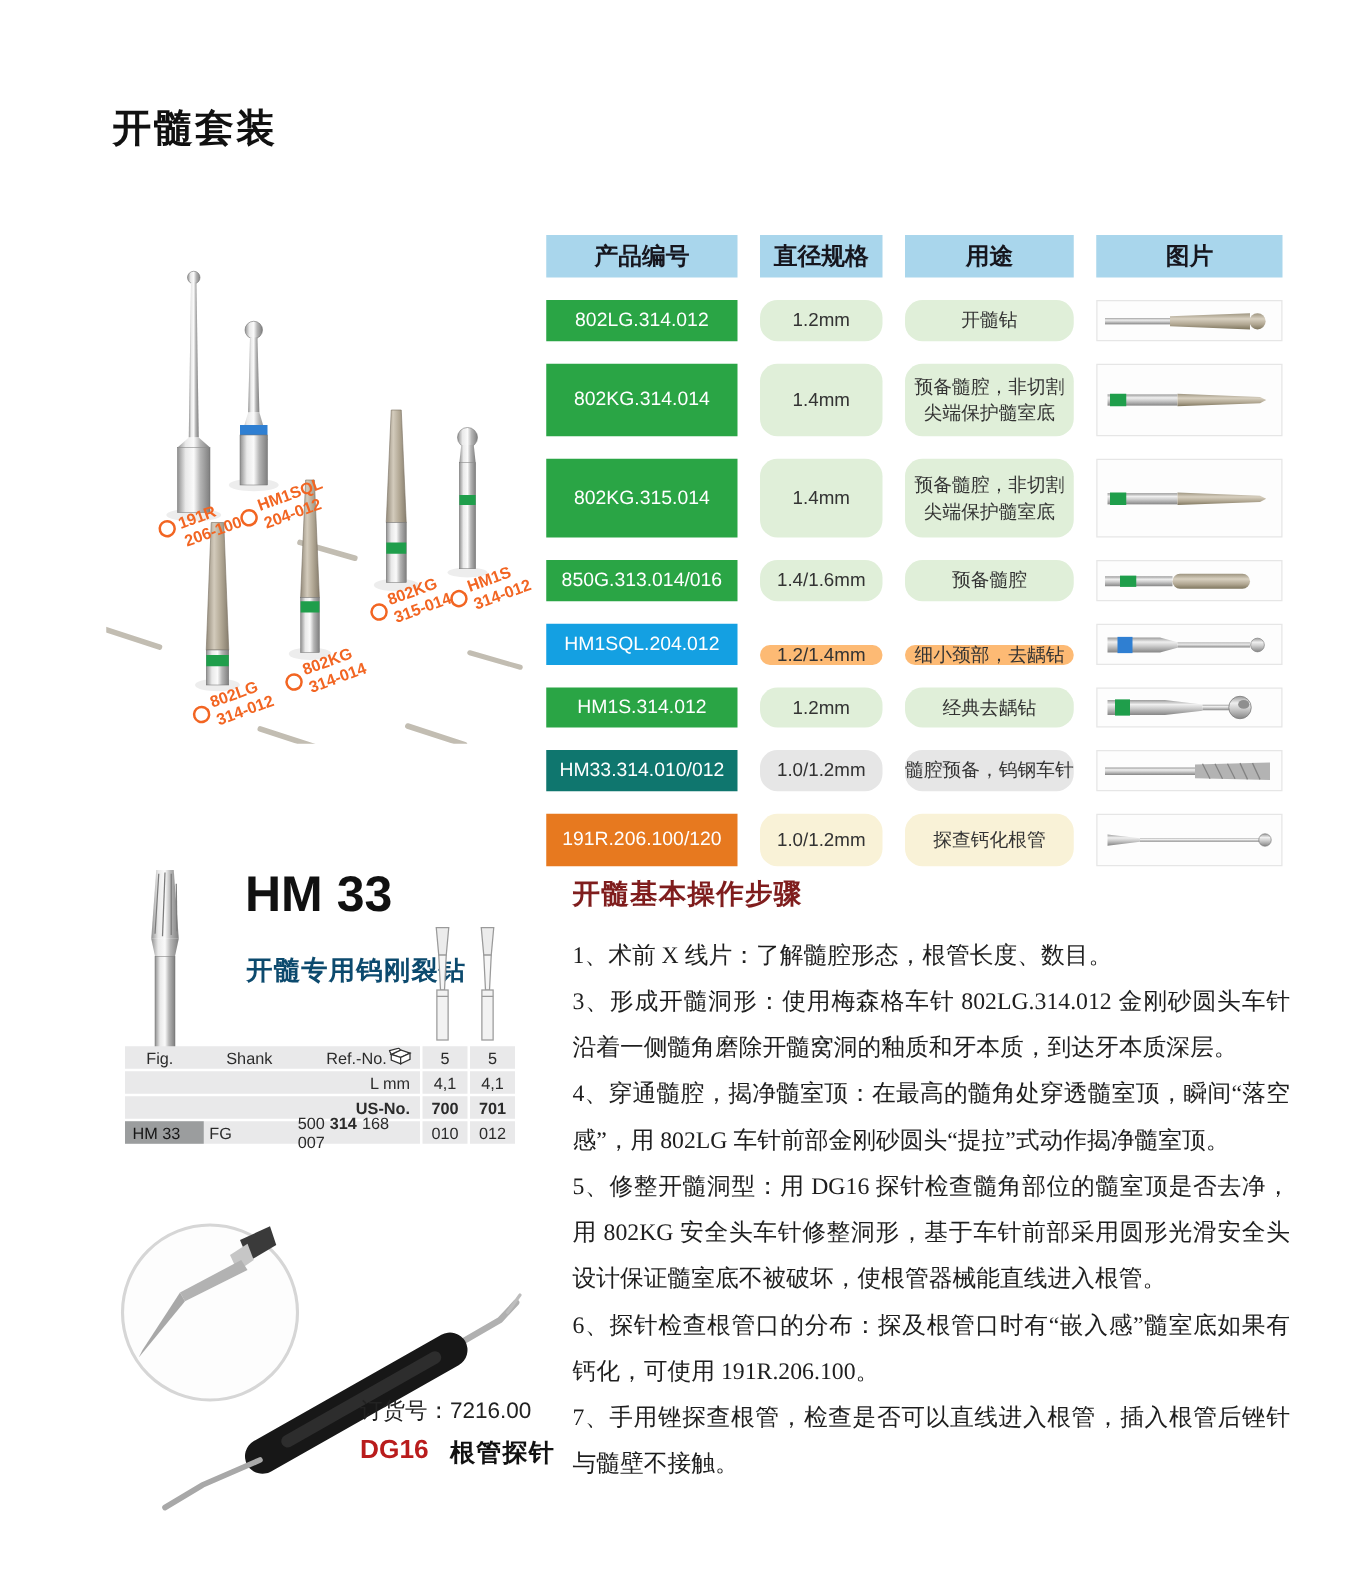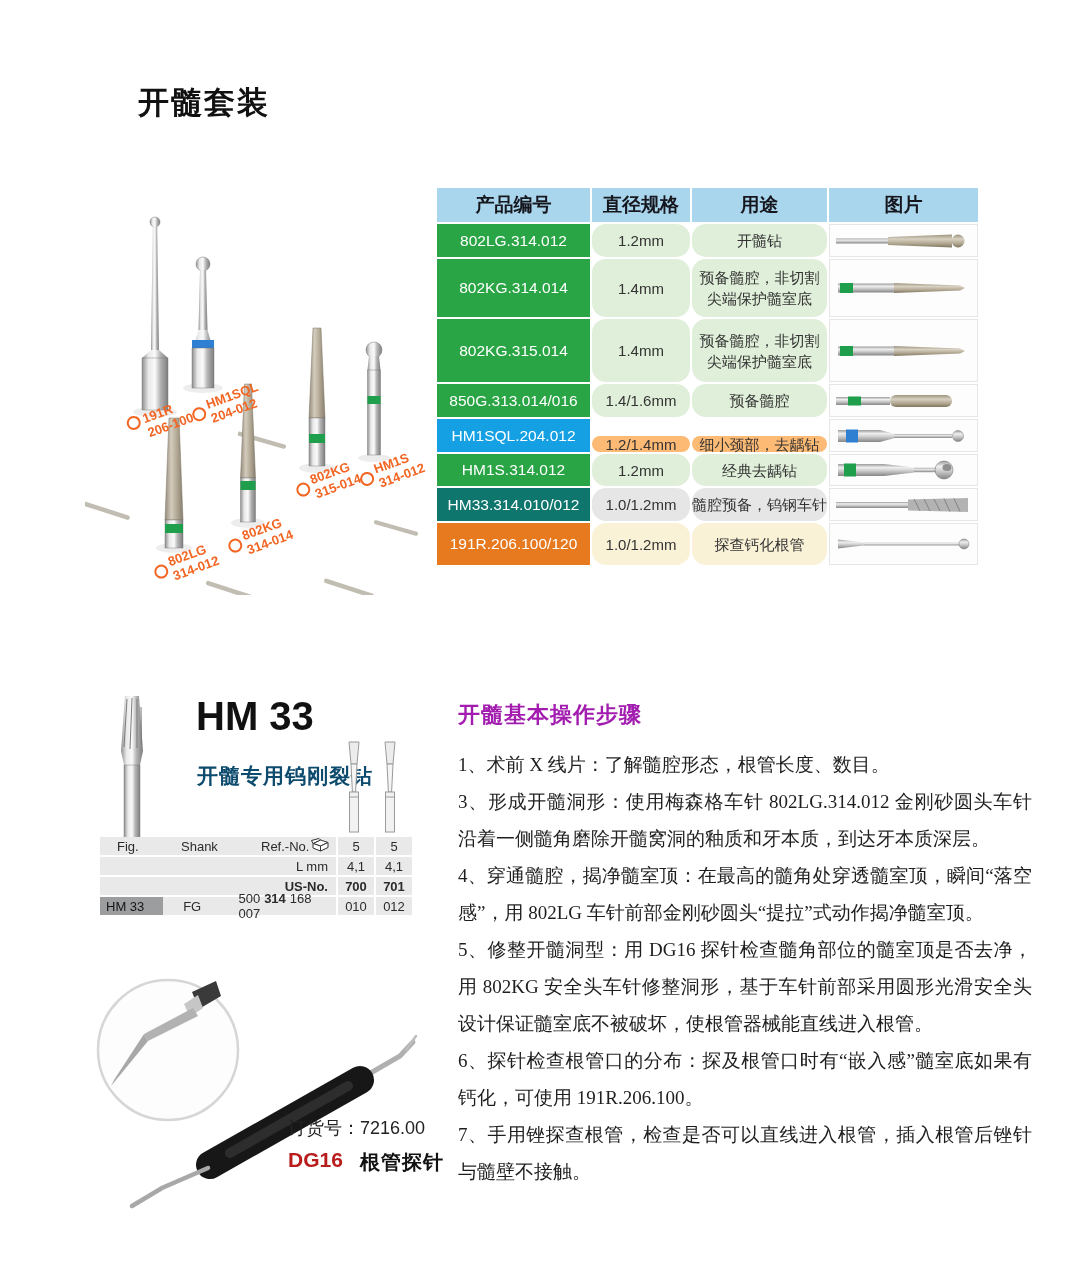--- a/index.html
+++ b/index.html
@@ -1,28 +1,28 @@
 <!DOCTYPE html>
 <html><head>
 <meta charset="utf-8">
 <style>
   * { box-sizing: border-box; margin: 0; padding: 0; }
   html,body { background:#ffffff; }
   body { font-family: "Liberation Sans", "DejaVu Sans", sans-serif; color:#1c1c1c; }
   .page { position:relative; width:1080px; height:1262px; background:#fff; overflow:hidden; }
 
-  .page-title { position:absolute; left:90px; top:82px; font-size:31px; font-weight:bold; letter-spacing:2px; color:#111;margin-left:48px; }
+  .page-title { position:absolute; left:90px; top:82px; font-size:31px; font-weight:bold; letter-spacing:2px; color:#111; }
 
   
   .photo { position:absolute; left:85px; top:190px; width:345px; height:405px; }
 
   
   .ptable { position:absolute; left:437px; top:188px; width:541px;
     display:grid; grid-template-columns:153px 98px 135px 149px;
-    grid-template-rows:34px 33px 58px 63px 33px 33px 32px 33px 42px; gap:2px; }
+    grid-template-rows:34px 33px 58px 63px 33px 33px 32px 33px 42px; gap:18px; }
   .ptable .cell { display:flex; align-items:center; justify-content:center; text-align:center; }
   .hcell { background:#a9d6ec; font-weight:bold; font-size:19px; color:#16161e; }
   .code { color:#fff; font-size:15.5px; }
   .bg-green  { background:#2aa545; }
   .bg-blue   { background:#14a0e2; }
   .bg-gray   { background:#0f766e; }
   .bg-orange { background:#e7791f; }
   .mid { font-size:15px; color:#333;border-radius:14px; }
   .lt-green  { background:#e0efd9; }
   .lt-blue   { background:#fdba74;margin-top:17px; }
@@ -44,33 +44,33 @@
   .spec .scell { background:#e9e9ea; height:18px; display:flex; align-items:center; }
   .spec .num { justify-content:center; }
   .spec .main-a { padding-left:17px; }
   .spec .main-a .w1 { width:64px; }
   .spec .main-a .w2 { width:80px; }
   .spec .main-a .w3 { flex:1; }
   .spec .ricon { padding-right:6px; }
   .spec .ralign { justify-content:flex-end; padding-right:8px; }
   .spec .bold { font-weight:bold; }
   .spec .figbox { background:#9b9d9e; width:66px; height:18px; display:flex; align-items:center; padding-left:6px; color:#161616; }
-  .spec .dshank { width:78px; padding-left:20px; }
+  .spec .dshank { width:78px; padding-left:4px; }
   .spec .dref span { margin-right:4px; }
 
   
   .circle-photo { position:absolute; left:96px; top:978px; width:144px; height:144px; }
   .dg16-photo { position:absolute; left:110px; top:1010px; width:320px; height:200px; }
   .dg16-name { position:absolute; left:288px; top:1148px; font-size:21px; font-weight:bold; color:#b91c1c; }
   .dg16-desc { position:absolute; left:360px; top:1149px; font-size:20px; font-weight:bold; color:#111; letter-spacing:1px; }
   .dg16-order { position:absolute; left:288px; top:1116px; font-size:18px; color:#222; }
 
   
   .steps { position:absolute; left:458px; top:700px; width:574px; font-family:"Liberation Serif","DejaVu Serif",serif; }
-  .steps h2 { font-size:22px; font-weight:bold; color:#a21caf; margin-bottom:16px; letter-spacing:1px; }
+  .steps h2 { font-size:22px; font-weight:bold; color:#7f1d1d; margin-bottom:16px; letter-spacing:1px; }
   .steps p { font-size:19px; line-height:37px; color:#1e1e1e; text-align:justify; }
 </style>
 </head>
 <body>
 
 <svg width="0" height="0" style="position:absolute" aria-hidden="true">
   <defs>
     <linearGradient id="metalV" x1="0" y1="0" x2="1" y2="0">
       <stop offset="0" stop-color="#8f8f8f"></stop>
         <stop offset="0.25" stop-color="#e9e9e9"></stop>

